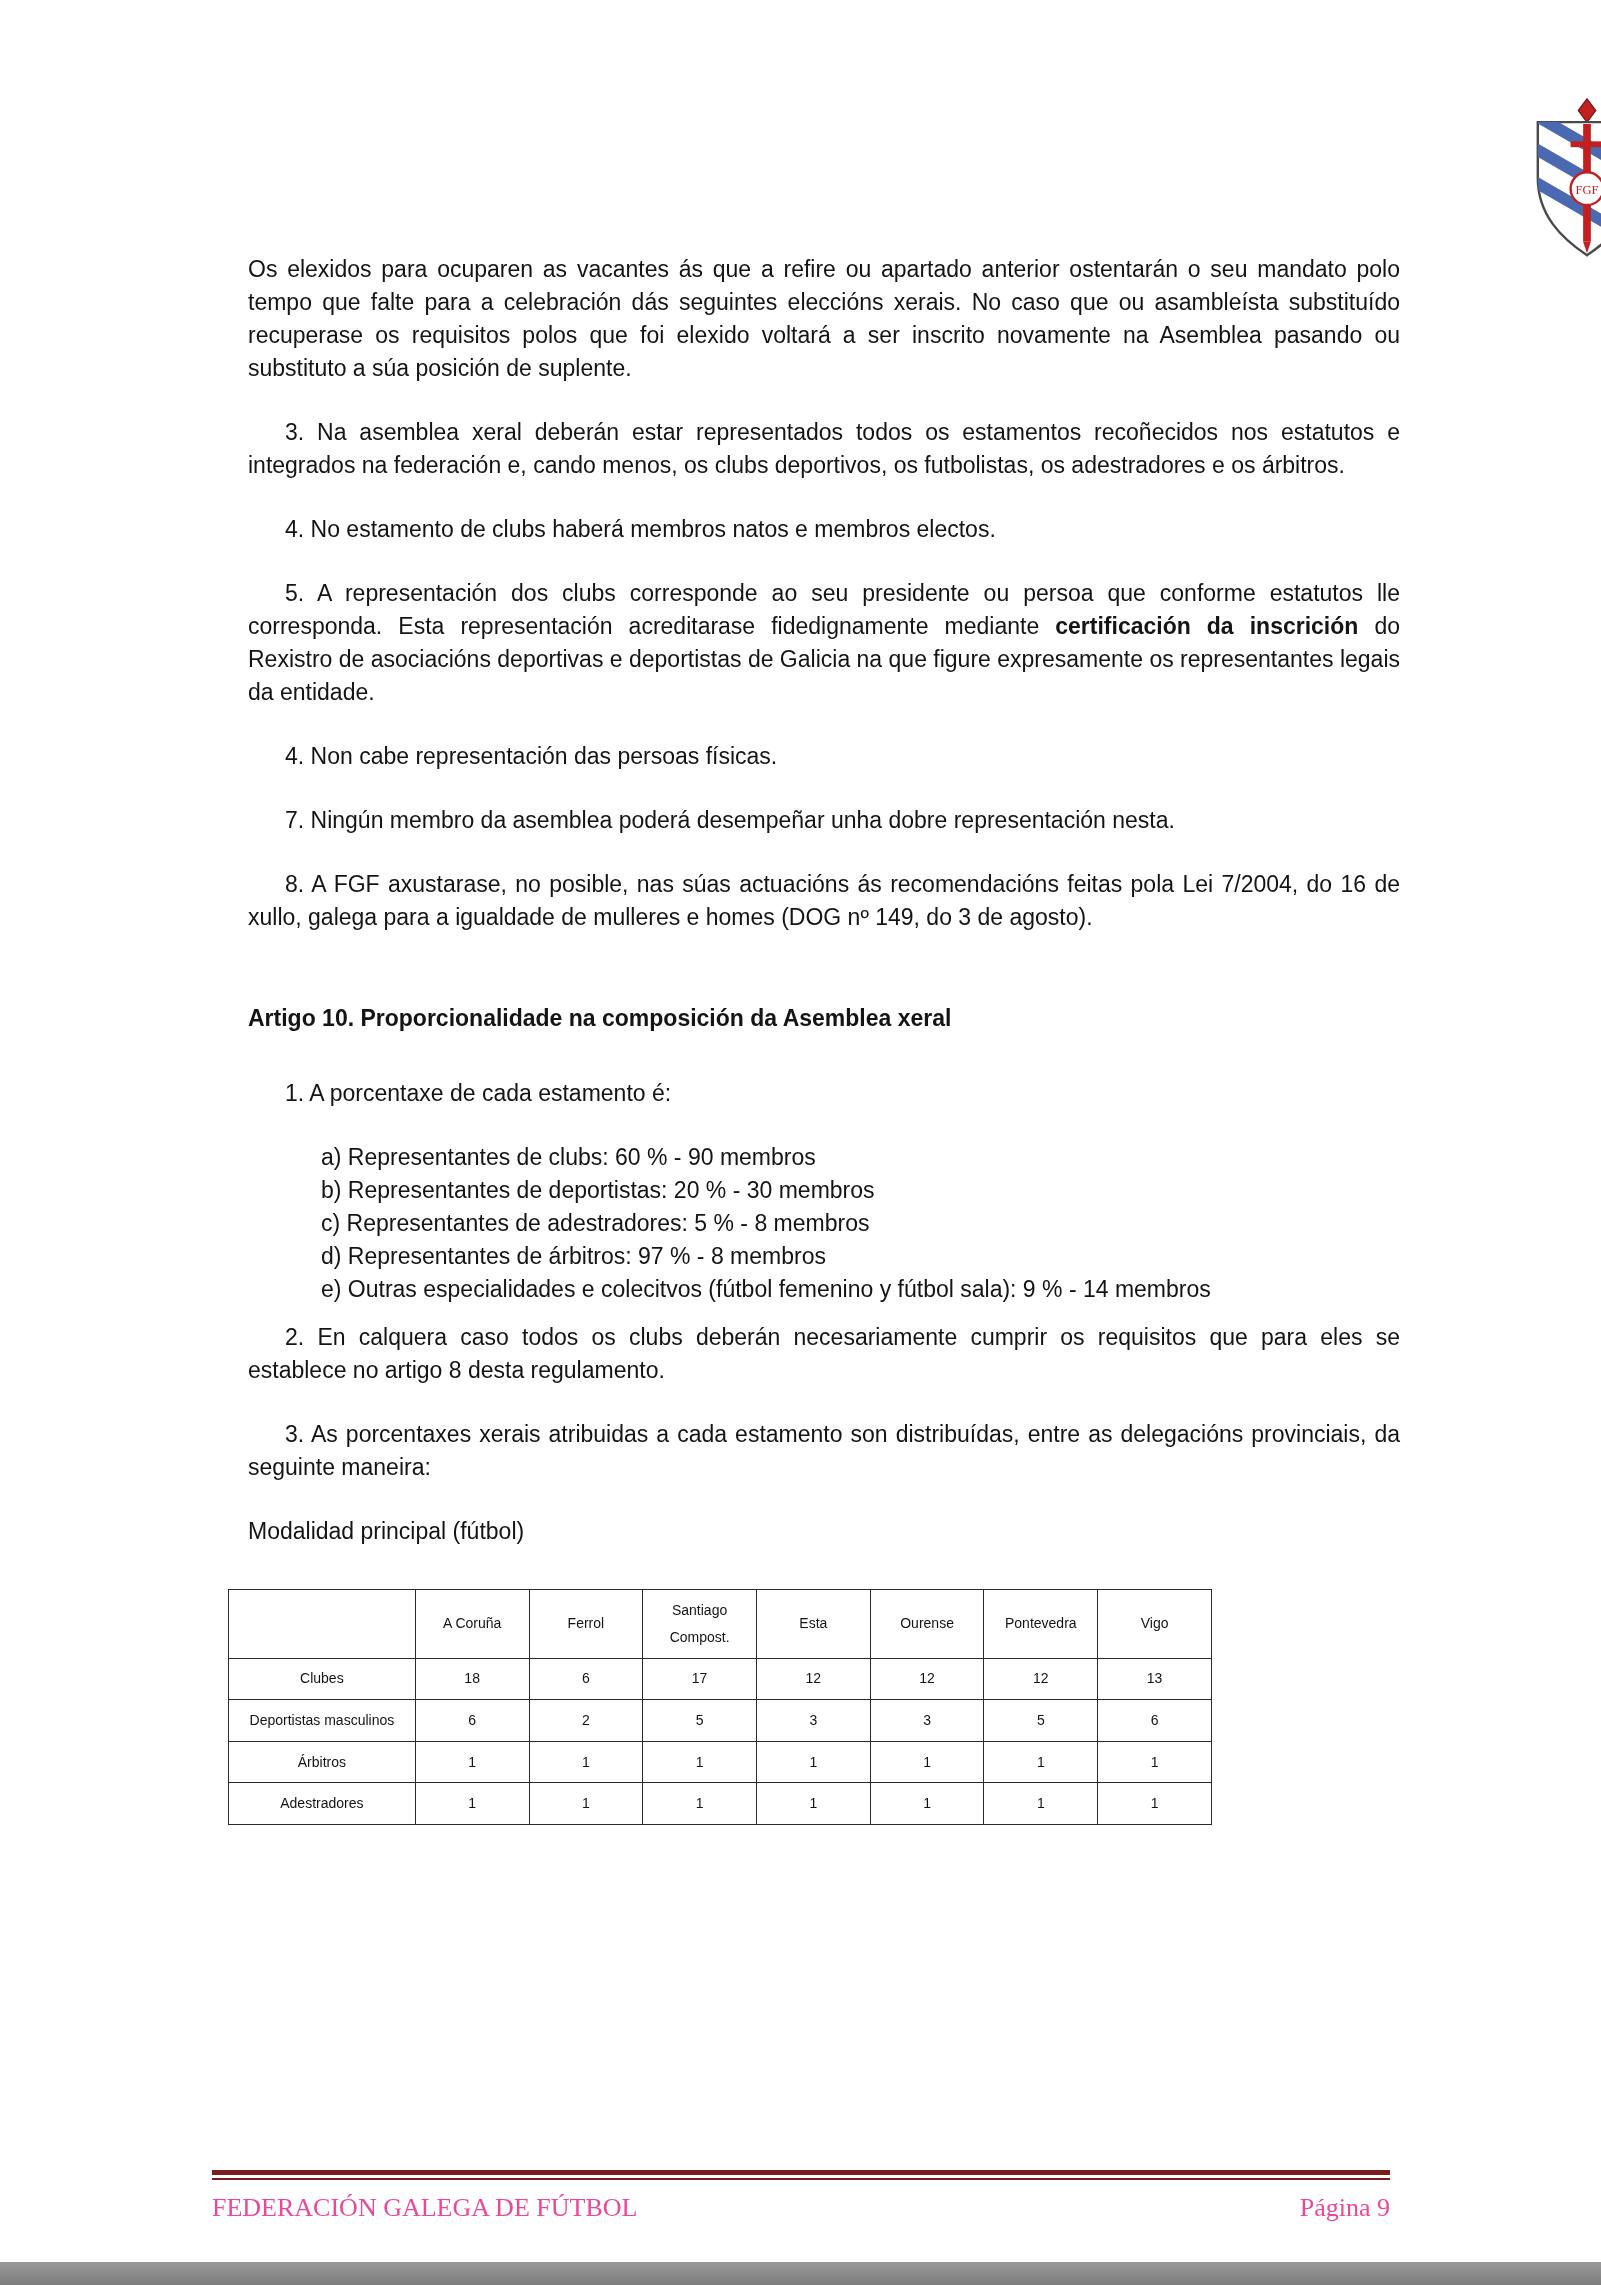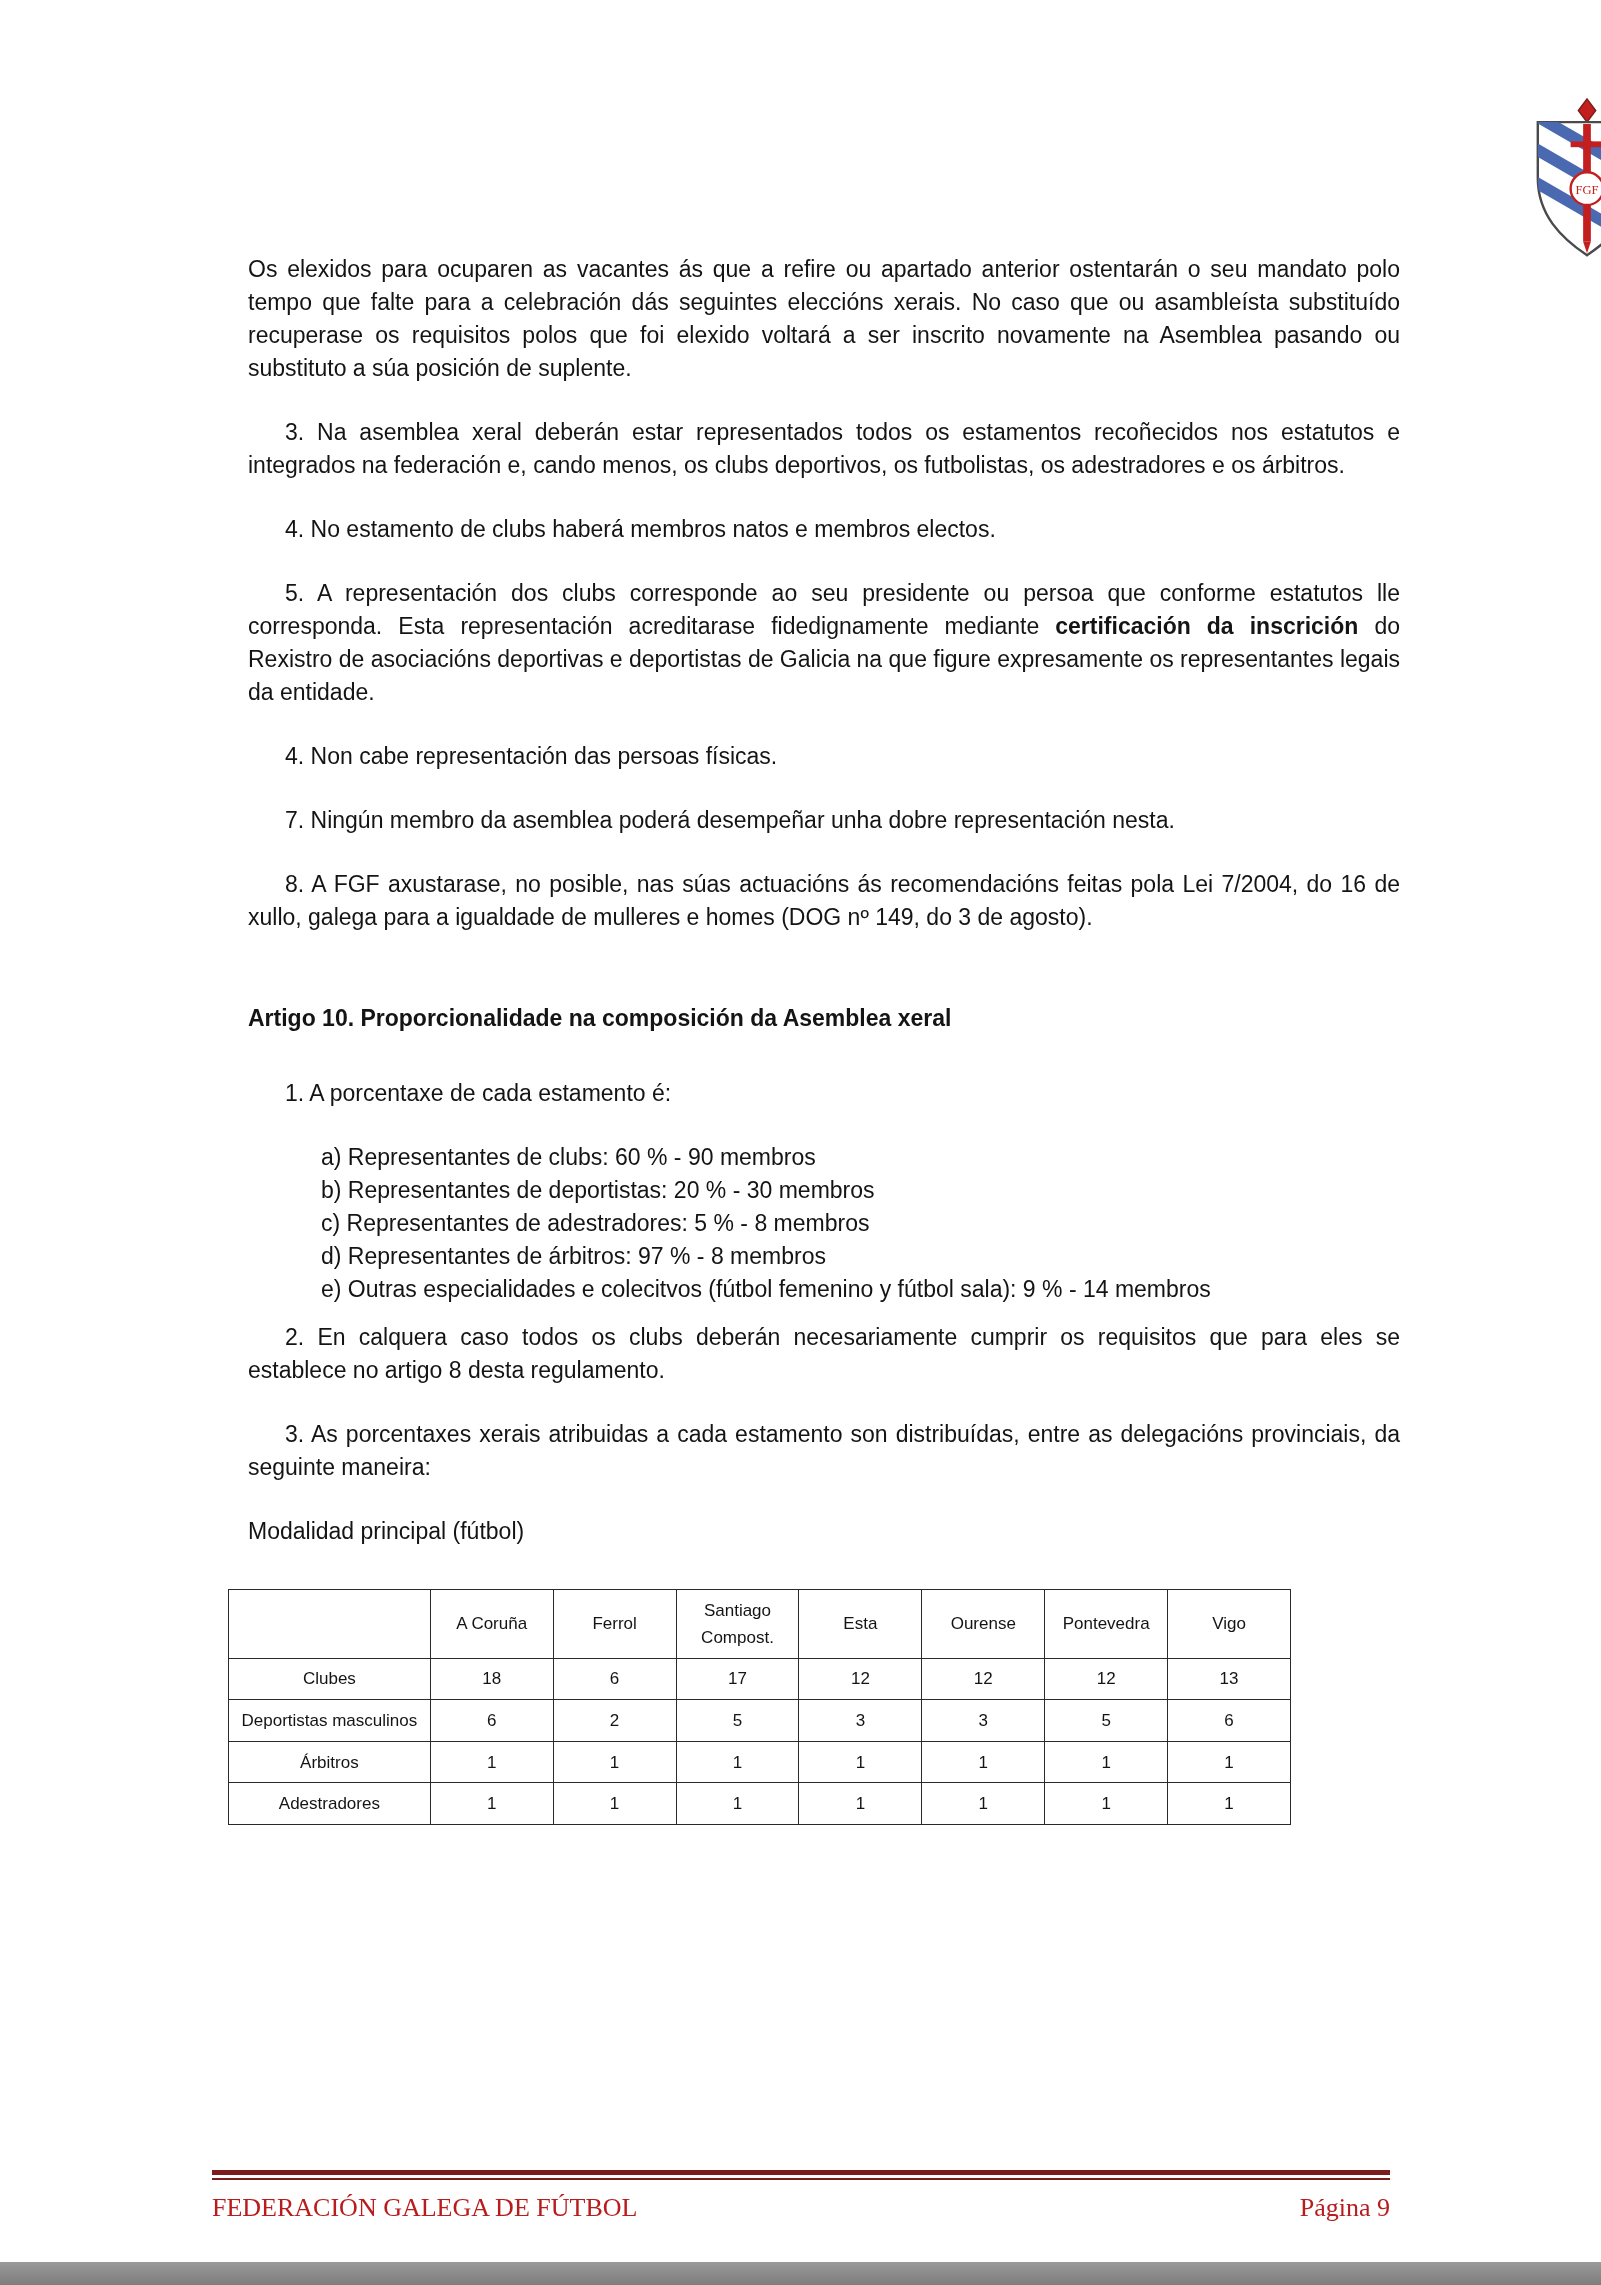--- a/index.html
+++ b/index.html
@@ -38,24 +38,24 @@
   .content p.list-last { margin-bottom: 15px; }
   h2.art-heading {
     font-size: 23px;
     line-height: 33px;
     font-weight: bold;
     margin: 68px 0 42px 0;
     text-align: left;
   }
   .modalidad { margin-bottom: 41px !important; text-align: left !important; }
   table.prov-table {
-    width: 1063px;
+    width: 984px;
     margin-left: -20px;
     border-collapse: collapse;
-    font-size: 17px;
+    font-size: 14px;
     line-height: 27px;
     table-layout: fixed;
   }
   table.prov-table th, table.prov-table td {
     border: 1.5px solid #2a2a2a;
     padding: 6.8px 3.9px;
     text-align: center;
     vertical-align: middle;
     font-weight: normal;
   }
@@ -67,21 +67,21 @@
     top: 2170px;
   }
   .rule-thick { height: 4.8px; background: #7b1d1d; }
   .rule-thin  { height: 1.9px; background: #7b1d1d; margin-top: 2.9px; }
   .footer-row {
     display: flex;
     justify-content: space-between;
     margin-top: 11.6px;
     font-family: "Liberation Serif", serif;
     font-size: 26px;
-    color: #b91c1c;
+    color: #ec4899;
   }
   .page-bottom-edge {
     position: absolute;
     left: 0; right: 0; bottom: 0;
     height: 23px;
     background: linear-gradient(#9a9a9a, #7d7d7d);
   }
   b.inline-bold { font-weight: bold; }
 </style>
 </head>

